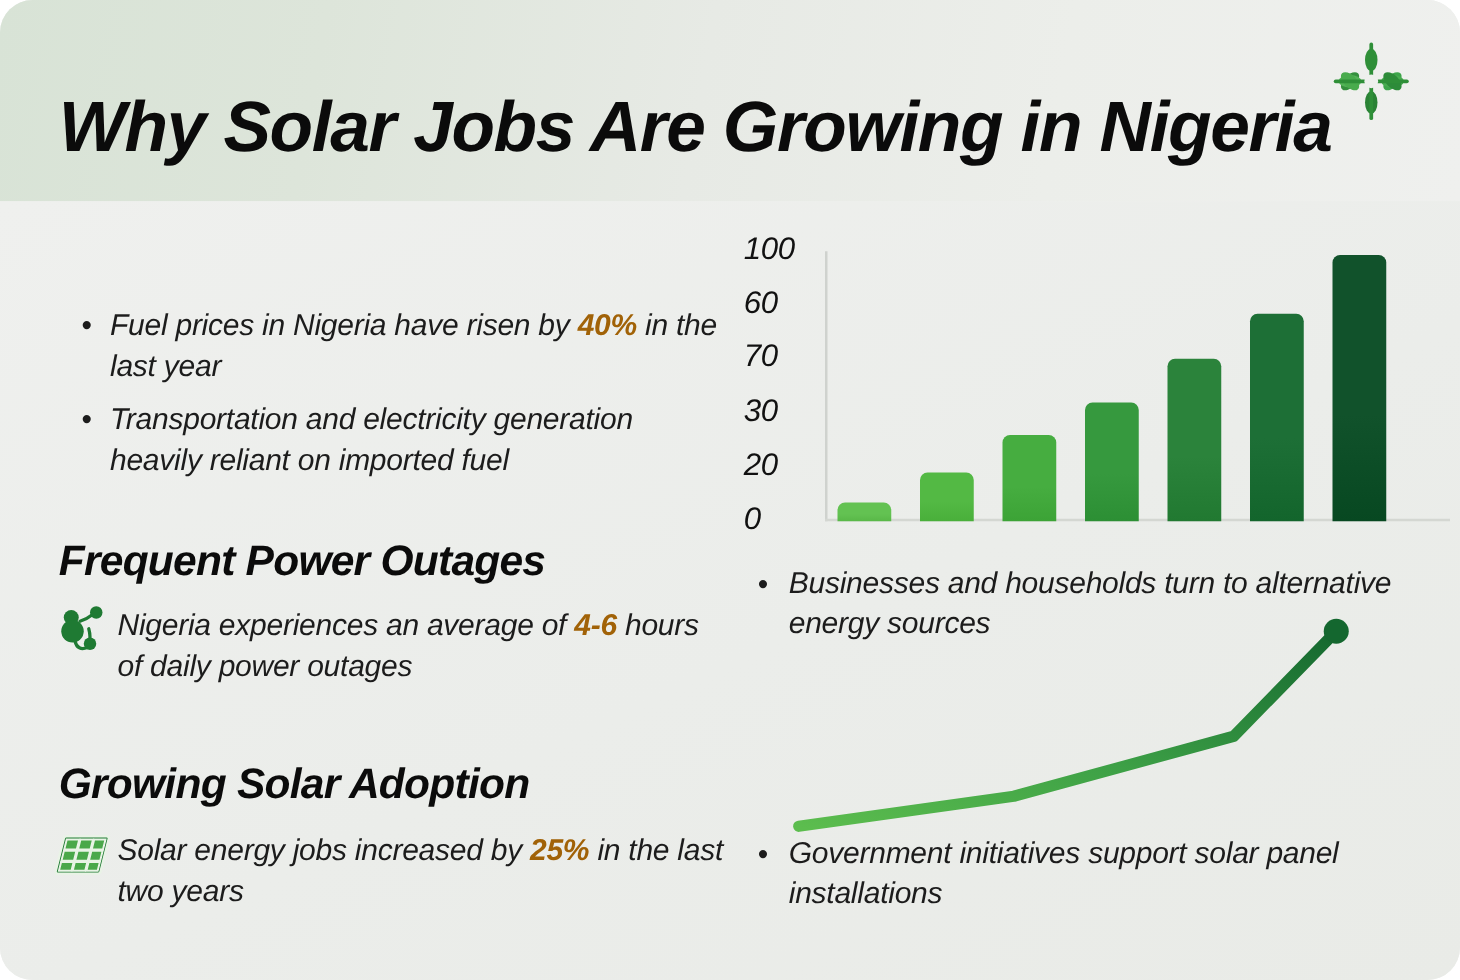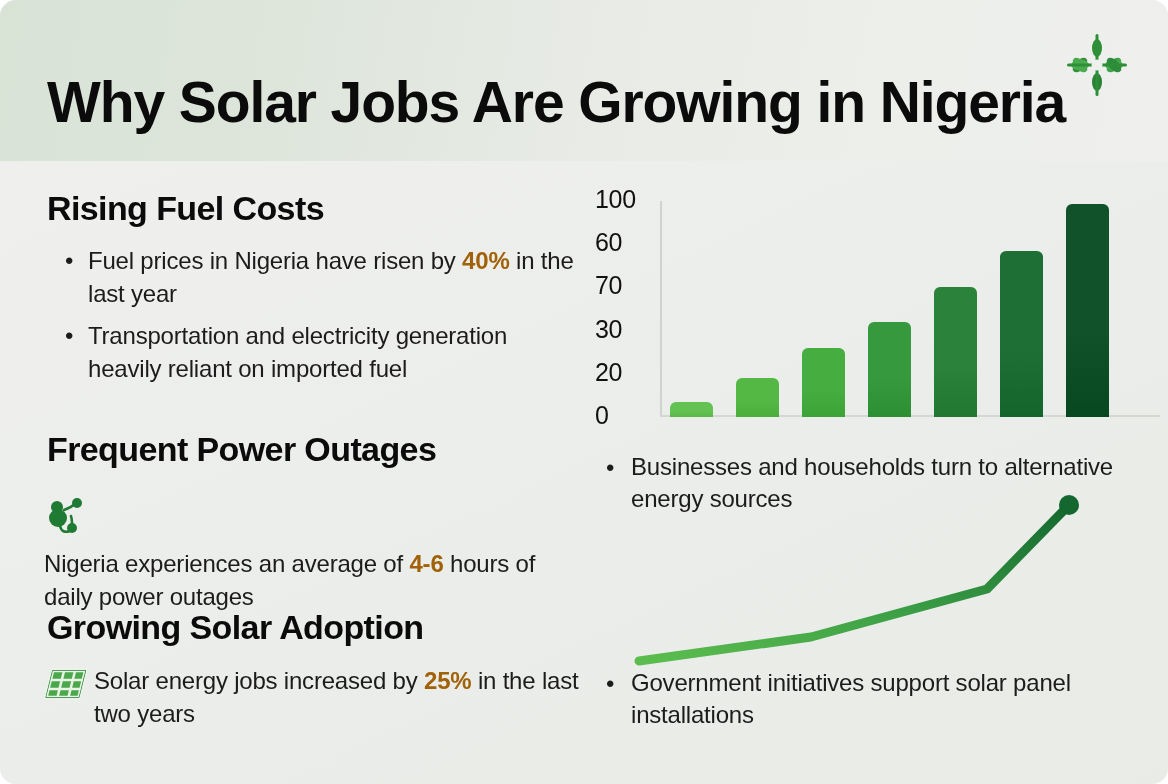--- a/index.html
+++ b/index.html
@@ -10,22 +10,23 @@
     overflow: hidden;
     background: #ffffff;
     font-family: "Liberation Sans", sans-serif;
   }
 
   #slide {
     position: relative;
     width: 1168px;
     height: 784px;
     background: #eef0ed;
-    border-radius: 16px;
+    border-radius: 26px;
     overflow: hidden;
+    font-style: italic;
   }
 
   
   #header {
     position: absolute;
     left: 0; top: 0;
     width: 1168px;
     height: 161px;
     background: linear-gradient(100deg,
                  #d8e3d6 0%,
@@ -210,35 +211,34 @@
           <circle cx="32" cy="33" r="5.5" fill="#eef0ed"></circle>
         </g>
       </svg>
     </div>
   </div>
 
   <div id="body-bg"></div>
 
   <div id="left-col">
 
-    <div class="sec-head" style="top:28px;">Rising Fuel Costs</div>
 
     <div class="bullet-row" style="top:83px;">
       <span class="bullet-dot">•</span>
       <span class="bullet-text"><span>Fuel prices in Nigeria have risen by </span><span class="hl">40%</span><span> in the last year</span></span>
     </div>
 
     <div class="bullet-row" style="top:158px;">
       <span class="bullet-dot">•</span>
       <span class="bullet-text">Transportation and electricity generation heavily reliant on imported fuel</span>
     </div>
 
     <div class="sec-head" style="top:269px;">Frequent Power Outages</div>
 
-    <div class="icon-row" style="top:335px;flex-direction:column;">
+    <div class="icon-row" style="top:322px;">
       <span class="icon-slot">
         <svg viewBox="0 0 44 42" width="44" height="42" aria-hidden="true">
           <path d="M16 30 Q18 38 26 35" stroke="#1f7a33" stroke-width="2.6" fill="none" stroke-linecap="round"></path>
           <path d="M20 14 Q26 12 31 8" stroke="#1f7a33" stroke-width="2.6" fill="none" stroke-linecap="round"></path>
           <path d="M27 20 Q29 27 27 33" stroke="#1f7a33" stroke-width="2.6" fill="none" stroke-linecap="round"></path>
           <circle cx="13" cy="11" r="6" fill="#1f7a33"></circle>
           <circle cx="14" cy="22" r="9" fill="#1f7a33"></circle>
           <circle cx="33" cy="7" r="5" fill="#1f7a33"></circle>
           <circle cx="28" cy="32" r="5" fill="#1f7a33"></circle>
         </svg>

